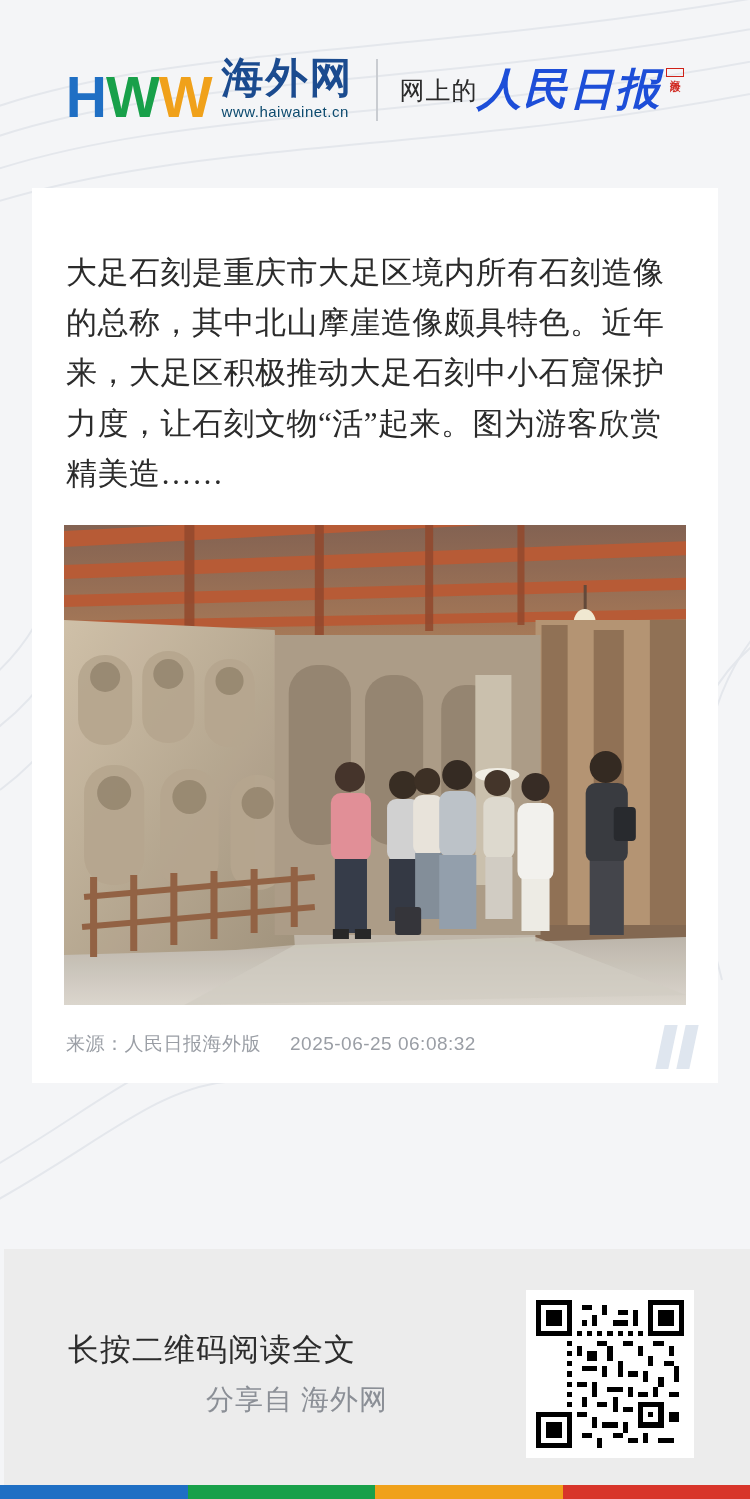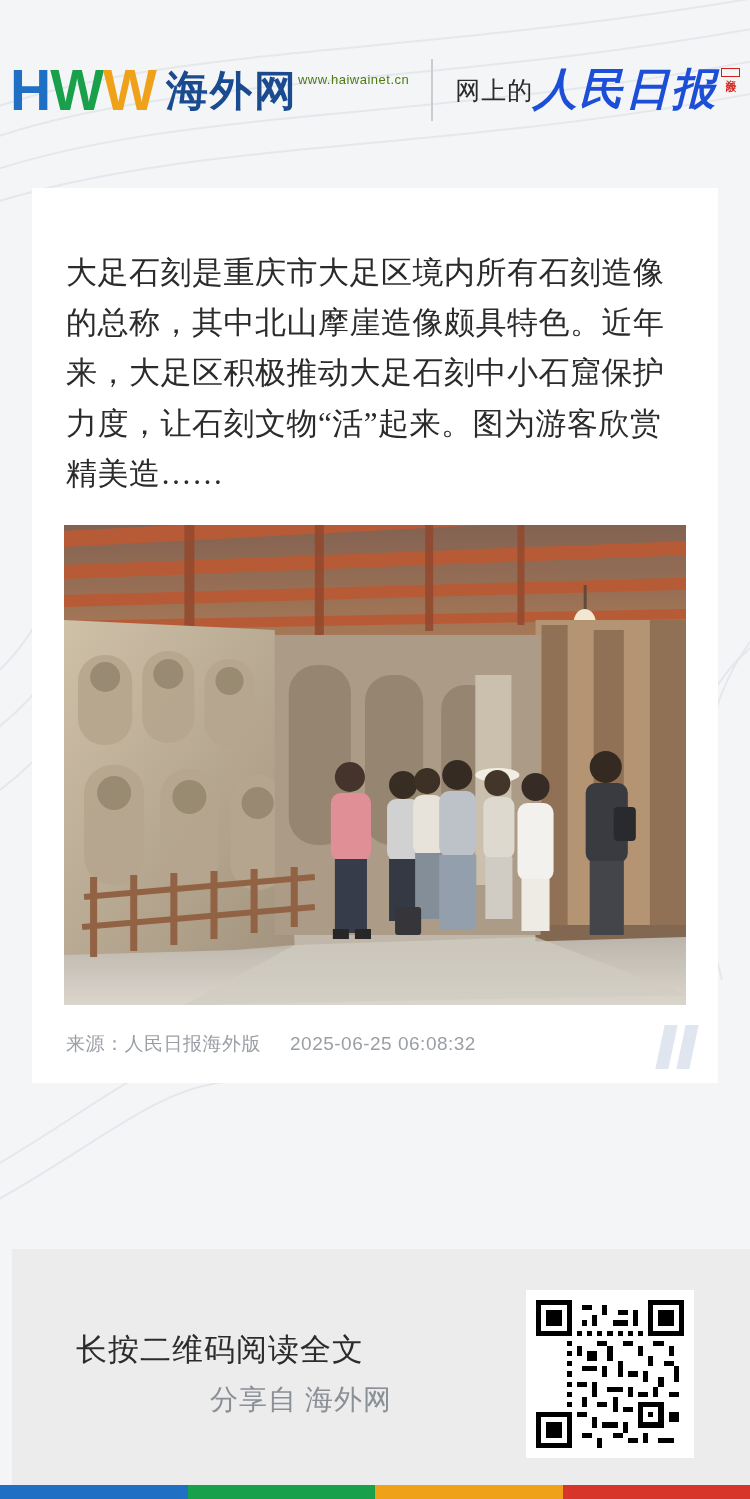--- a/index.html
+++ b/index.html
@@ -54,34 +54,34 @@
     font-size: 57px;
     line-height: 0.95;
     letter-spacing: -1px;
   }
   .hww-letters span:nth-child(1) { color: #1f6fc4; }
   .hww-letters span:nth-child(2) { color: #18a04a; }
   .hww-letters span:nth-child(3) { color: #f0a11a; }
   .hww-letters span:nth-child(4) { color: #d8352a; }
   .hww-text {
     display: flex;
-    flex-direction: row;
+    flex-direction: column;
     justify-content: flex-end;
     padding-bottom: 4px;
   }
   .hww-cn {
     font-size: 42px;
     font-weight: bold;
     color: #1b4b8f;
     letter-spacing: 2px;
     line-height: 1.05;
   }
   .hww-url {
-    font-size: 13px;
-    color: #4d7c0f;
+    font-size: 15px;
+    color: #0c4a6e;
     letter-spacing: 0.5px;
     margin-top: 3px;
   }
   .divider-v {
     width: 2px;
     height: 62px;
     background: #c9ccd1;
   }
   .rm-block {
     display: flex;
@@ -169,21 +169,21 @@
     display: block;
     width: 13px;
     height: 44px;
     background: #dfe6ef;
     transform: skewX(-12deg);
   }
 
   
   .footer {
     position: absolute;
-    left: 12px;
+    left: 4px;
     right: 0;
     bottom: 0;
     height: 250px;
     background: #ececec;
     display: flex;
     align-items: center;
     padding: 0 40px 0 64px;
     box-sizing: border-box;
   }
   .footer-text {

